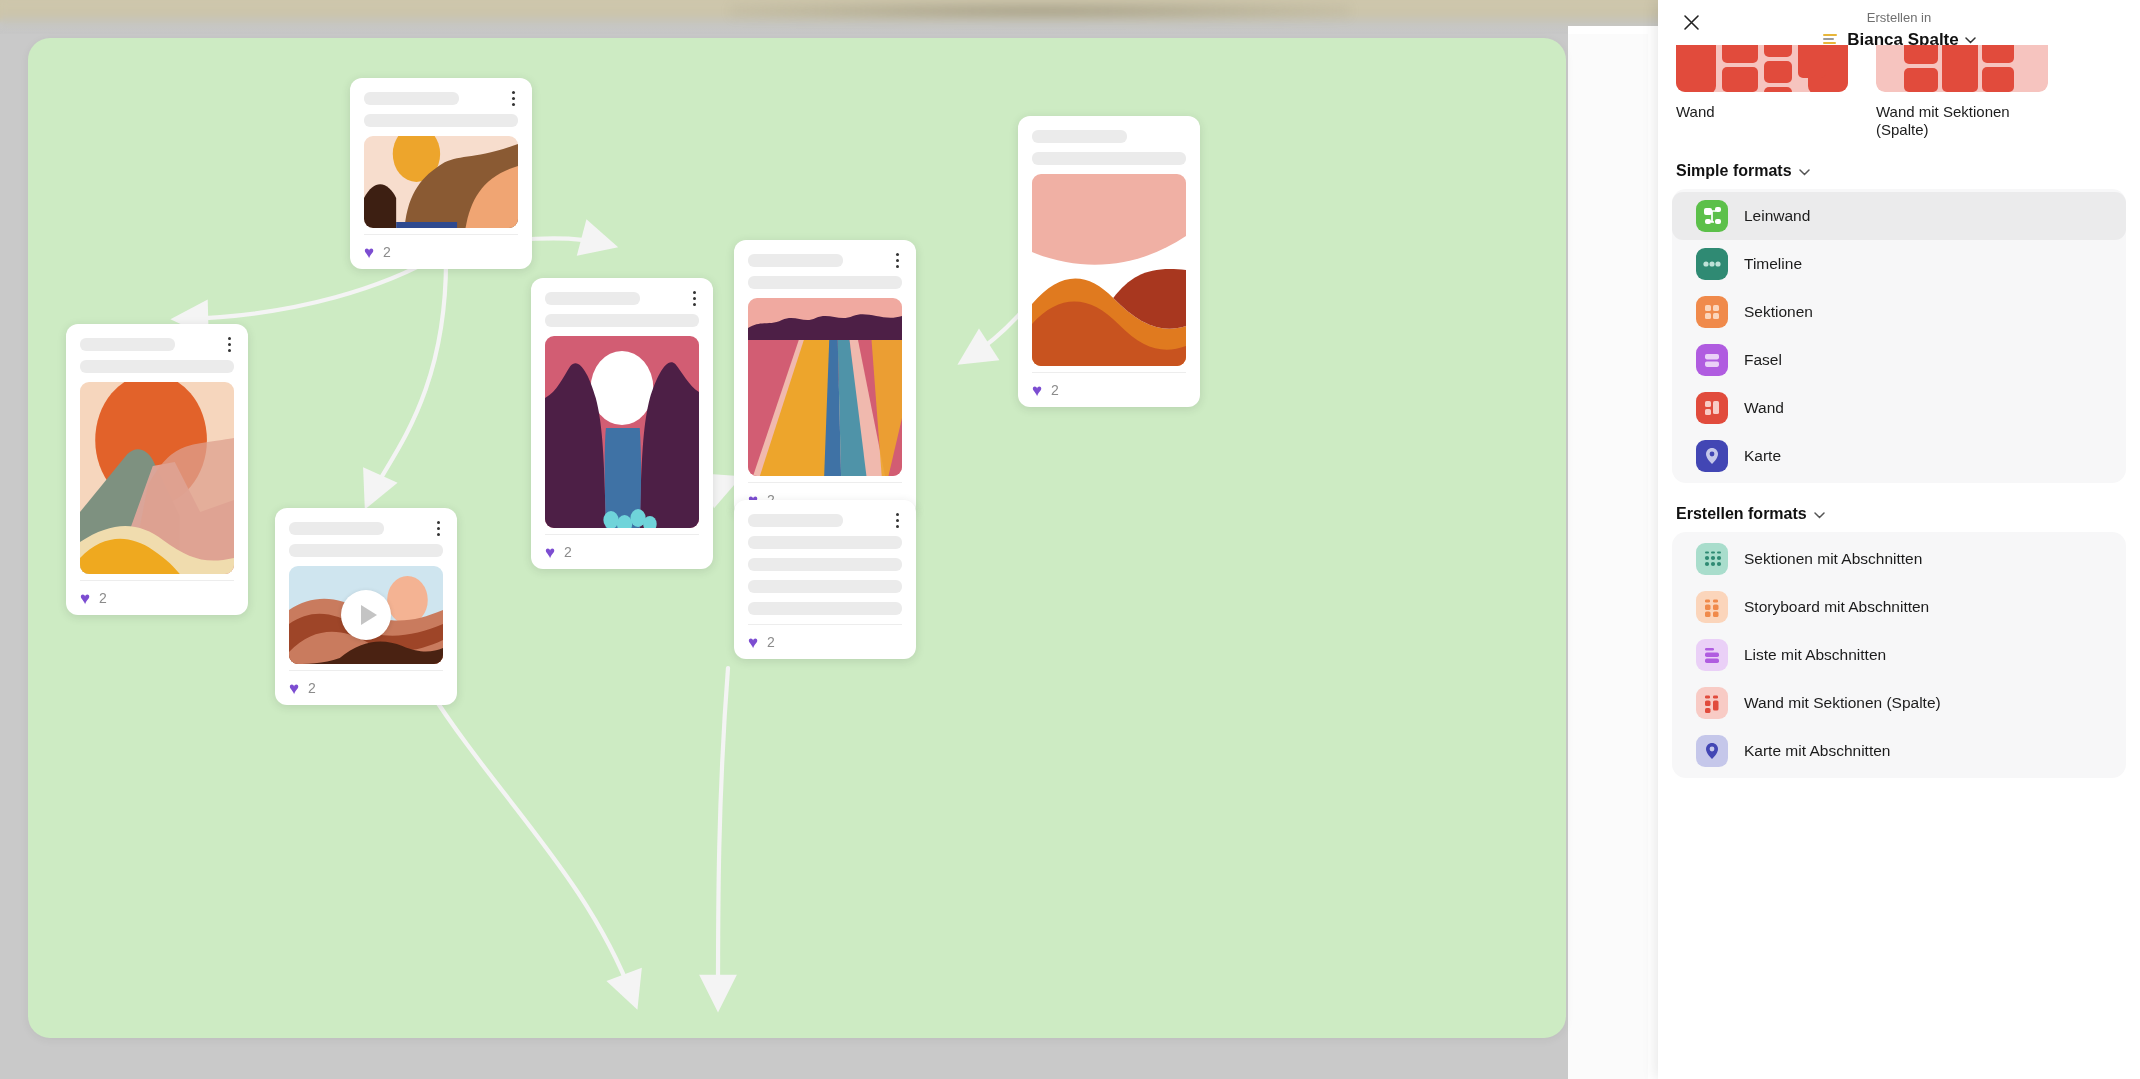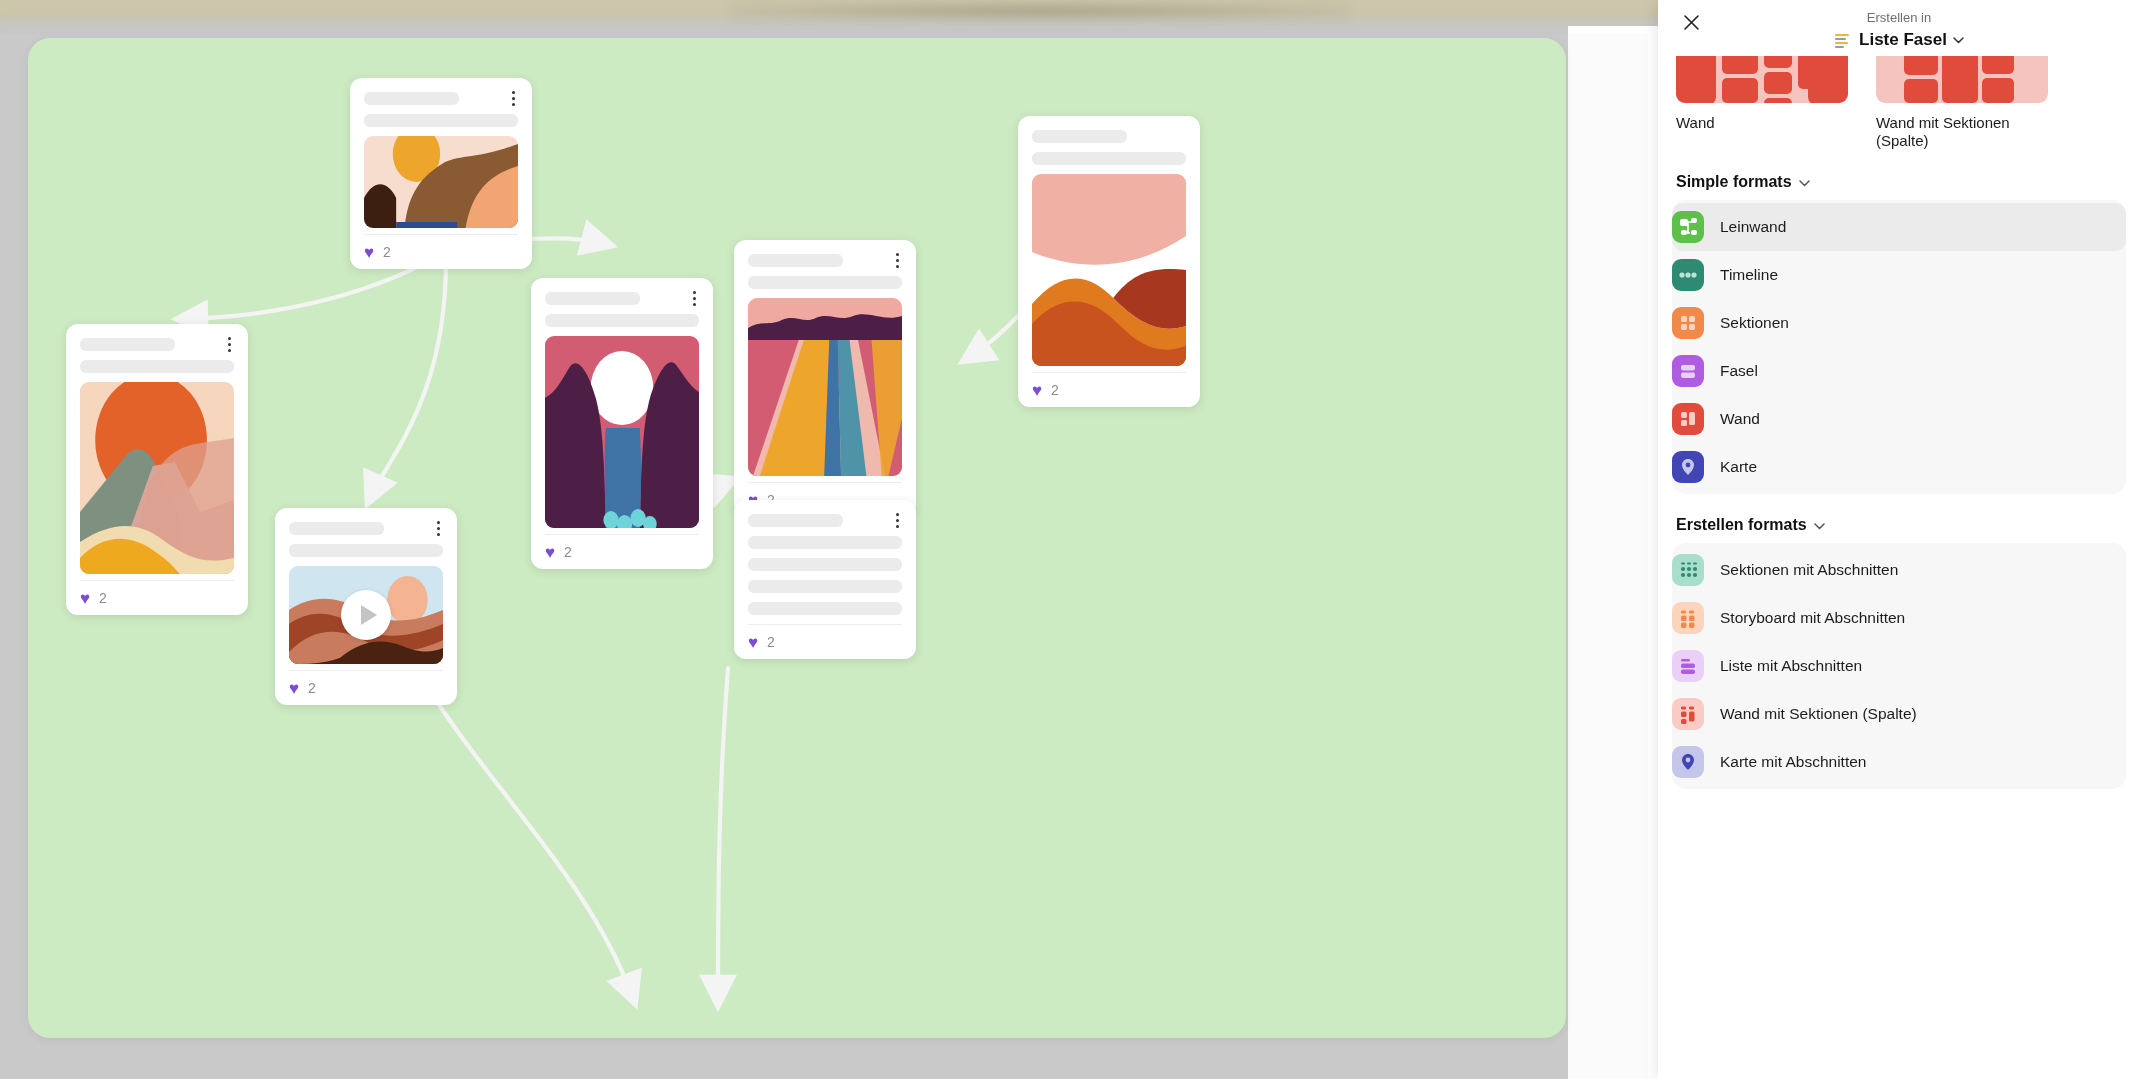--- a/index.html
+++ b/index.html
@@ -71,21 +71,21 @@
     content:"";display:block;width:0;height:0;margin-left:5px;
     border-left:16px solid #c4c4c4;border-top:10px solid transparent;border-bottom:10px solid transparent;
   }
 
   
   #panel{
     position:absolute;right:0;top:0;width:482px;height:1079px;
     background:#ffffff;box-shadow:-2px 0 14px rgba(0,0,0,.10);
     overflow:hidden;
   }
-  #panel-head{position:relative;height:56px;}
+  #panel-head{position:relative;height:45px;}
   #close-btn{
     position:absolute;left:19px;top:8px;width:28px;height:28px;
     display:flex;align-items:center;justify-content:center;cursor:pointer;
     color:#222;font-size:23px;line-height:1;font-weight:300;
   }
   #create-in-label{
     position:absolute;left:0;top:10px;width:482px;text-align:center;
     font-size:13px;color:#6f6f6f;
   }
   #space-row{
@@ -112,21 +112,21 @@
   }
 
   .section-head{
     display:flex;align-items:center;gap:7px;
     margin:22px 0 9px 18px;font-size:16px;font-weight:bold;color:#111;
   }
   .list-group{
     margin:0 14px;background:#f7f7f8;border-radius:14px;padding:3px 0;
   }
   .list-item{
-    display:flex;align-items:center;gap:16px;height:48px;padding:0 0;
+    display:flex;align-items:center;gap:16px;height:48px;padding:0 24px;
     border-radius:11px;cursor:pointer;
   }
   .list-item.selected{background:#ebebec;}
   .list-item .label{font-size:15.5px;color:#1c1c1c;}
   .fmt-icon{
     width:32px;height:32px;border-radius:9px;flex:0 0 auto;position:relative;
   }
   .fmt-icon svg{position:absolute;left:0;top:0;}
 </style>
 </head>
@@ -341,21 +341,21 @@
       </svg>
     </div>
     <div id="create-in-label">Erstellen in</div>
     <div id="space-row">
       <span id="space-avatar">
         <span style="top:1px;width:14px;background:#e8b63a;"></span>
         <span style="top:5px;width:11px;background:#9b9b9b;"></span>
         <span style="top:9px;width:13px;background:#e8b63a;"></span>
         <span style="top:13px;width:9px;background:#9b9b9b;"></span>
       </span>
-      <span id="space-name">Liste Fasel</span>
+      <span id="space-name">Bianca Spalte</span>
       <span id="space-caret">
         <svg width="11" height="7" viewBox="0 0 11 7">
             <path d="M1,1 L5.5,5.5 L10,1" stroke="#333" stroke-width="1.5" fill="none" stroke-linecap="round"></path>
           </svg>
       </span>
     </div>
   </div>
 
   <div id="thumbs">
 

